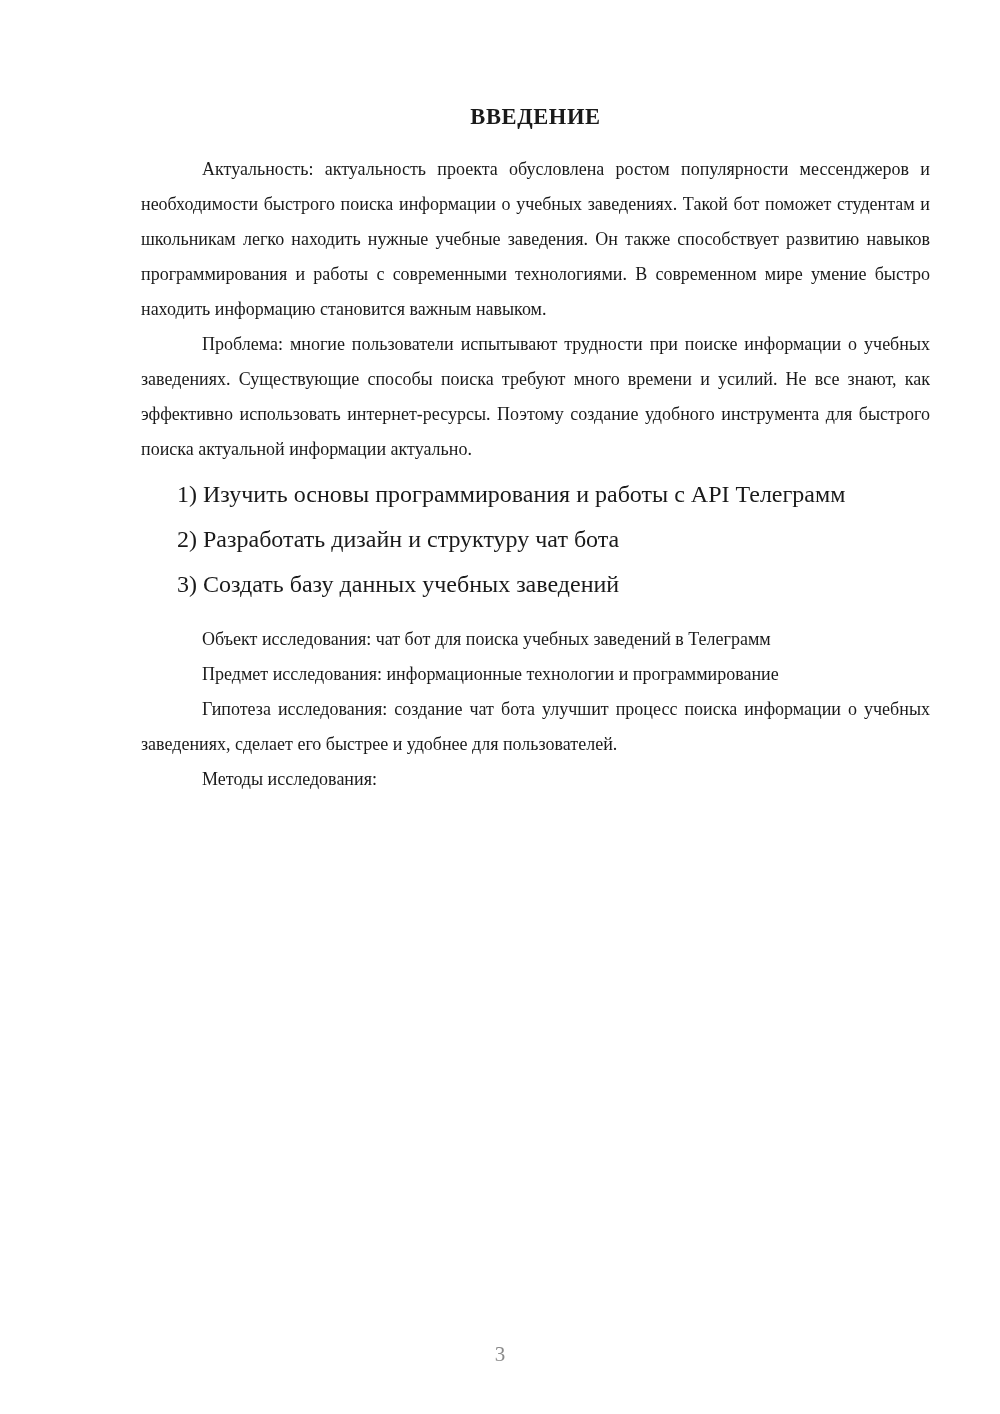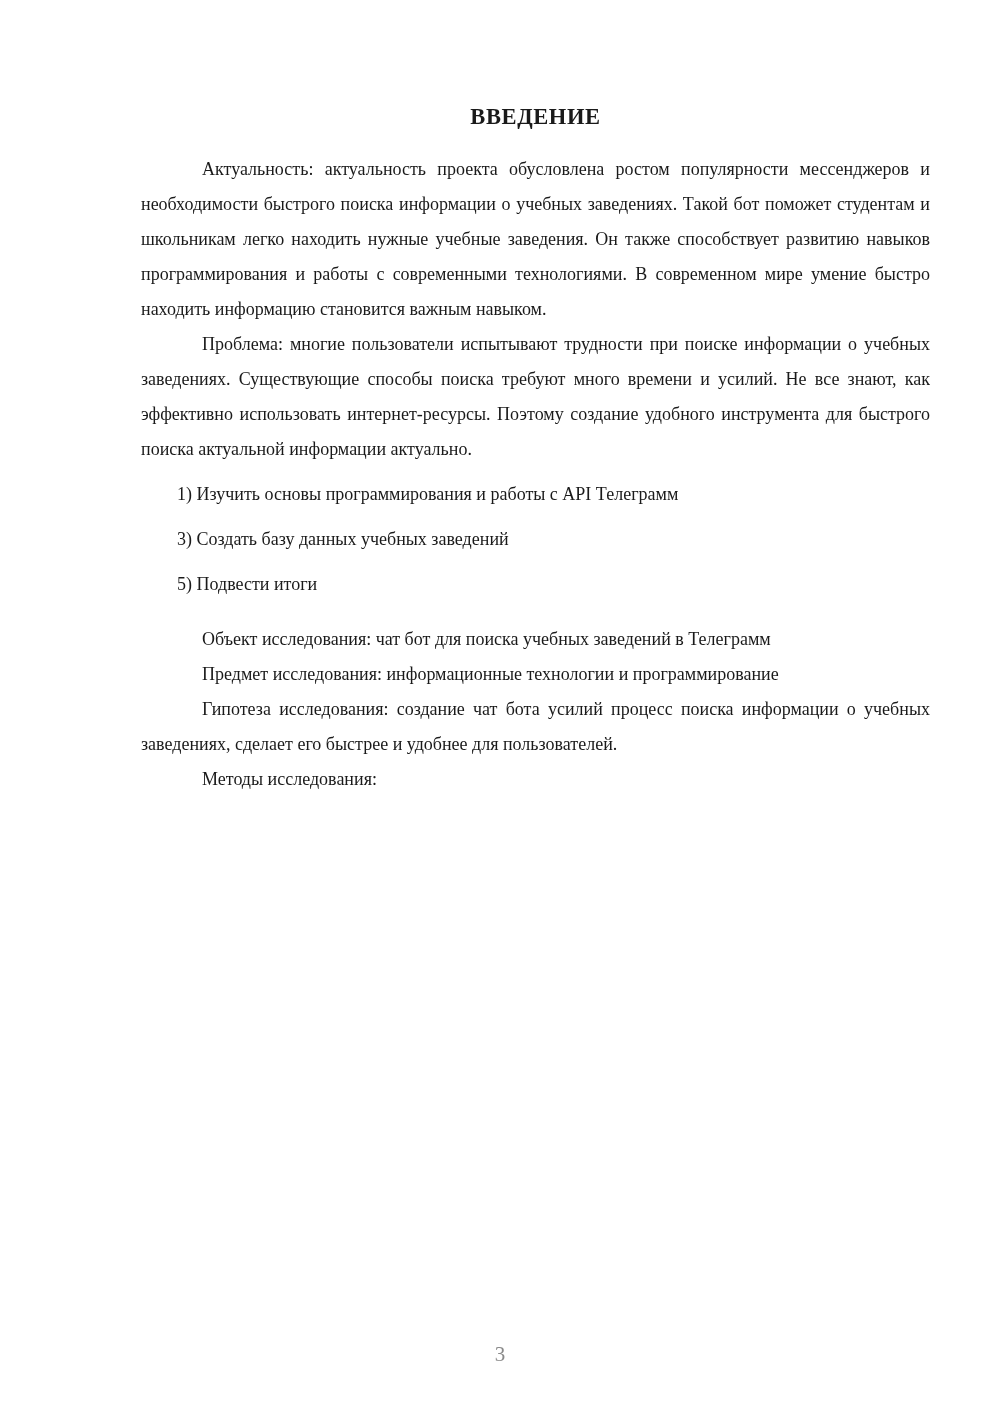--- a/index.html
+++ b/index.html
@@ -46,21 +46,21 @@
     hyphens: none;
   }
 
   .list-block {
     margin: 0;
     padding: 0;
     list-style: none;
   }
 
   .list-item {
-    font-size: 18px;
+    font-size: 24px;
     line-height: 35px;
     text-align: left;
     margin: 0 0 10px 0;
     padding-left: 36px;
     text-indent: 0;
   }
 
   .spacer-sm { height: 10px; }
 
   .page-number {
@@ -86,31 +86,31 @@
     <p class="para">Актуальность: актуальность проекта обусловлена ростом популярности мессенджеров и необходимости быстрого поиска информации о учебных заведениях. Такой бот поможет студентам и школьникам легко находить нужные учебные заведения. Он также способствует развитию навыков программирования и работы с современными технологиями. В современном мире умение быстро находить информацию становится важным навыком.</p>
 
     <p class="para">Проблема: многие пользователи испытывают трудности при поиске информации о учебных заведениях. Существующие способы поиска требуют много времени и усилий. Не все знают, как эффективно использовать интернет-ресурсы. Поэтому создание удобного инструмента для быстрого поиска актуальной информации актуально.</p>
 
 
 
     <div class="spacer-sm"></div>
 
     <ul class="list-block">
       <li class="list-item">1) Изучить основы программирования и работы с API Телеграмм</li>
+      <li class="list-item">2) Разработать дизайн и структуру чат бота</li>
       <li class="list-item">3) Создать базу данных учебных заведений</li>
-      <li class="list-item">5) Подвести итоги</li>
     </ul>
 
     <div class="spacer-sm"></div>
 
     <p class="para">Объект исследования: чат бот для поиска учебных заведений в Телеграмм</p>
 
     <p class="para">Предмет исследования: информационные технологии и программирование</p>
 
-    <p class="para">Гипотеза исследования: создание чат бота усилий процесс поиска информации о учебных заведениях, сделает его быстрее и удобнее для пользователей.</p>
+    <p class="para">Гипотеза исследования: создание чат бота улучшит процесс поиска информации о учебных заведениях, сделает его быстрее и удобнее для пользователей.</p>
 
     <p class="para">Методы исследования:</p>
 
   </div>
 
   <div class="page-number">3</div>
 
 </div>
 
 </body></html>

